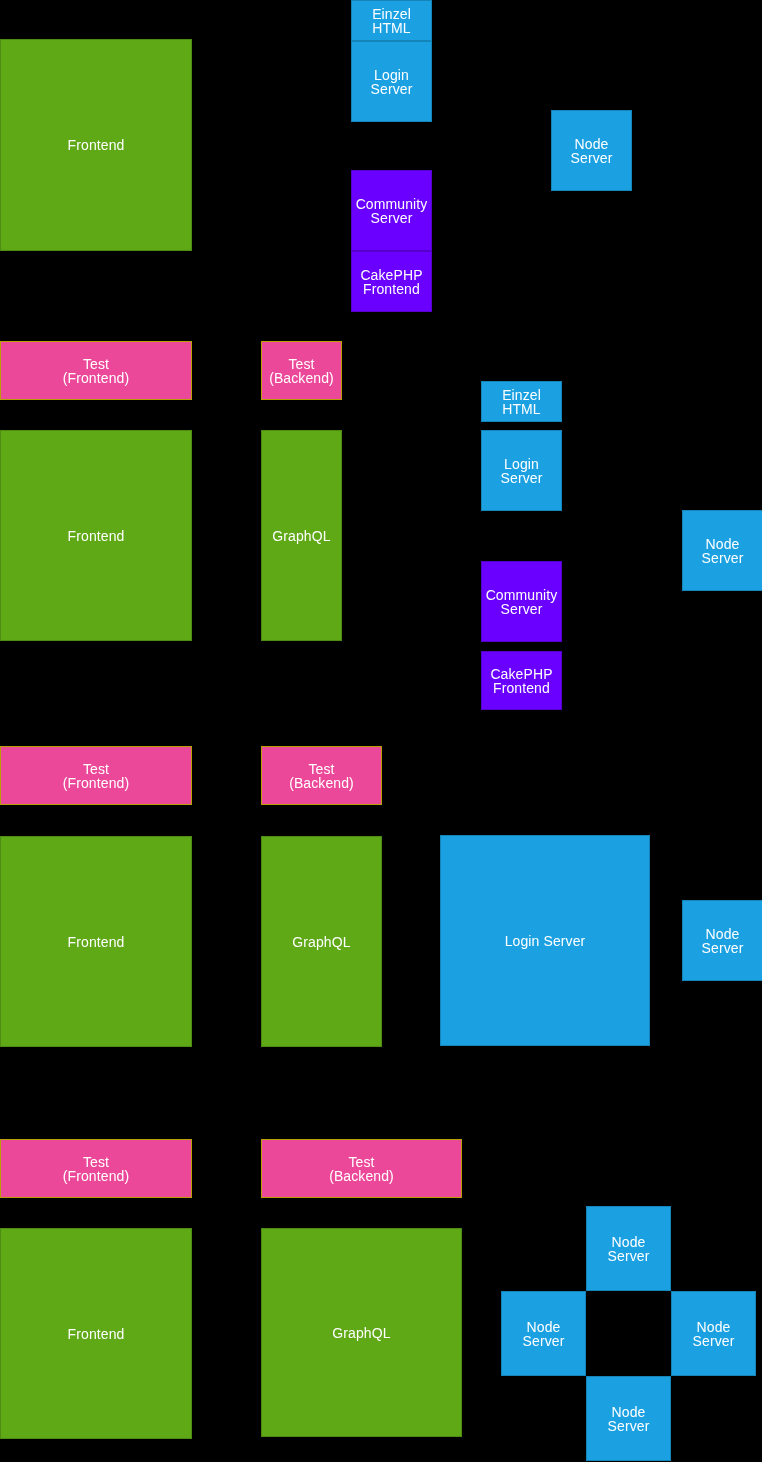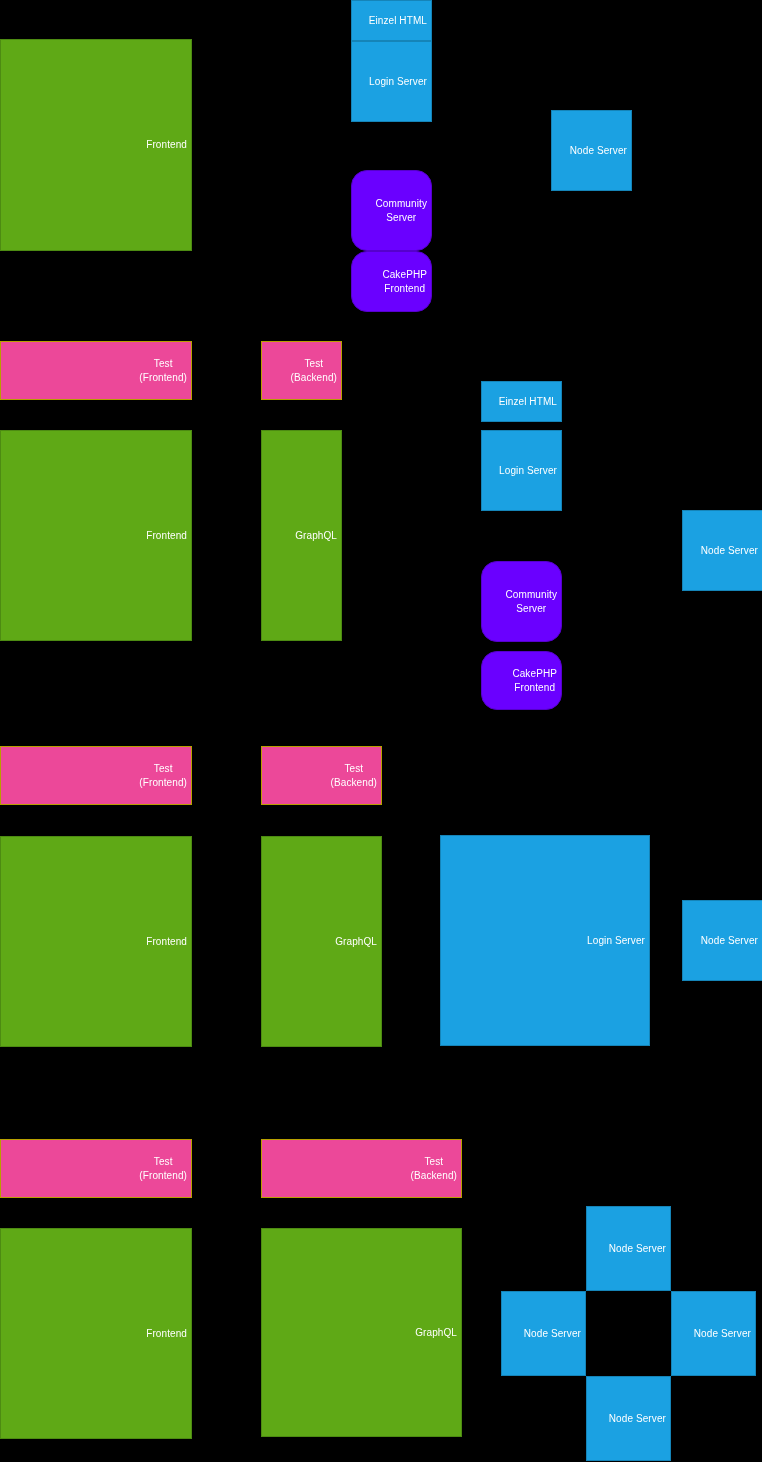--- a/index.html
+++ b/index.html
@@ -14,35 +14,35 @@
     height: 1462px;
     background: #000000;
     overflow: hidden;
     font-family: "Liberation Sans", sans-serif;
   }
   .block {
     position: absolute;
     box-sizing: border-box;
     display: flex;
     align-items: center;
-    justify-content: flex-end;
+    justify-content: center;
     text-align: center;
     color: #ffffff;
-    font-size: 10px;
+    font-size: 14px;
     line-height: 14px;
     font-family: "Liberation Sans", sans-serif;
     letter-spacing: 0.1px;
     white-space: pre-line;
     overflow: hidden;
     border: 1px solid rgba(0,0,0,0.35);
   }
   .block.green  { background: #5fa916; border-color: #4d8b12; }
   .block.yellow { background: #ec4899; border-color: #b8a000; }
   .block.blue   { background: #1ba1e2; border-color: #1584b8; }
-  .block.purple { background: #6a00ff; border-color: #5600cc; border-radius: 16px; }
+  .block.purple { background: #6a00ff; border-color: #5600cc; }
   .block .lbl {
     display: block;
     padding: 0 4px;
     pointer-events: none;
   }
 </style>
 </head>
 <body>
 
 <div id="canvas" style="width: 762px; height: 1462px; background: rgb(0, 0, 0);">

